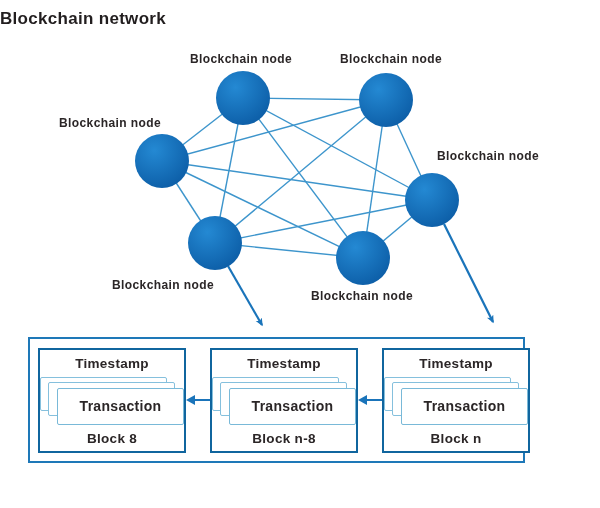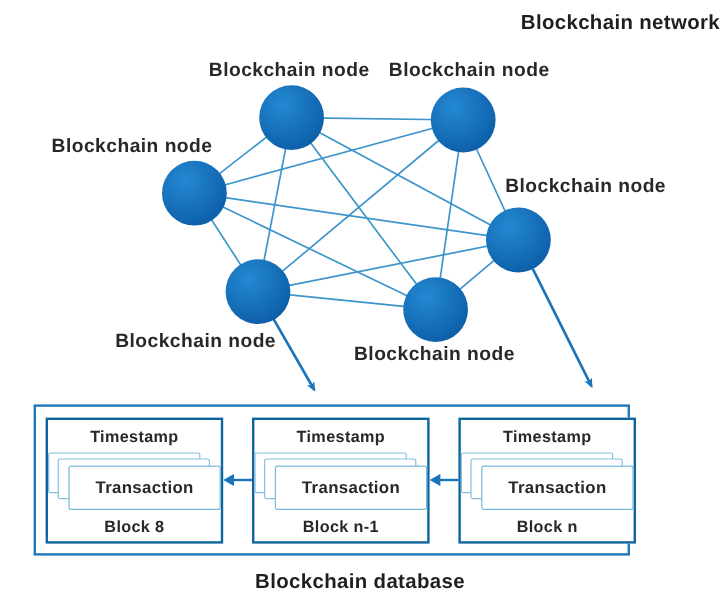--- a/index.html
+++ b/index.html
@@ -1,33 +1,33 @@
 <!DOCTYPE html>
 <html style="--edge: #3d95cc; --arrow: #1a74ba; --box: #1e78b8; --block: #10659e; --card: #85c0dd; --card-front: #79b9d8;"><head>
 <meta charset="utf-8">
 <style>
   html,body{margin:0;padding:0;background:#ffffff;}
   .stage{
     position:relative;width:600px;height:508px;background:#ffffff;overflow:hidden;
     font-family:"Liberation Sans", sans-serif;color:#242021;
   }
   .net-title{
-    position:absolute;top:9px;left:0;width:100%;text-align:right;
+    position:absolute;top:9px;left:0;width:100%;text-align:left;
     font-size:17px;font-weight:700;letter-spacing:.3px;color:#221e1f;
   }
   .db-title{
     position:absolute;top:475px;left:0;width:100%;text-align:center;
     font-size:17px;font-weight:700;letter-spacing:.3px;color:#221e1f;
   }
   #net{position:absolute;left:0;top:0;width:600px;height:336px;}
   .edge{stroke:var(--edge,#3d95cc);stroke-width:1.4;}
   .darrow{stroke:var(--arrow,#1a74ba);stroke-width:2.2;}
   .node-label{
     position:absolute;transform:translate(-50%,-50%);white-space:nowrap;
-    font-size:16px;font-weight:700;letter-spacing:.4px;color:#2b2627;
+    font-size:12px;font-weight:700;letter-spacing:.4px;color:#2b2627;
   }
   .db-outer{
     position:absolute;left:28px;top:337px;width:497px;height:126px;
     box-sizing:border-box;border:2px solid var(--box,#1e78b8);
     display:flex;align-items:center;justify-content:space-between;padding:0 8px;
   }
   .block{
     box-sizing:border-box;width:155px;height:105px;
     border:2.5px solid var(--block,#10659e);background:#fff;
     display:flex;flex-direction:column;align-items:center;justify-content:space-between;
@@ -136,36 +136,35 @@
 
     <div class="block">
       <div class="ts">Timestamp</div>
       <div class="stack">
         <div class="card c1"></div>
         <div class="card c2"></div>
         <div class="card c3">
           <span>Transaction</span>
         </div>
       </div>
-      <div class="bn">Block n-1</div>
+      <div class="bn">Block n-8</div>
     </div>
 
     <div class="gap">
       <div class="larrow"></div>
     </div>
 
     <div class="block">
       <div class="ts">Timestamp</div>
       <div class="stack">
         <div class="card c1"></div>
         <div class="card c2"></div>
         <div class="card c3">
           <span>Transaction</span>
         </div>
       </div>
       <div class="bn">Block n</div>
     </div>
 
   </div>
 
-  <div class="db-title">Blockchain database</div>
 
 </div>
 
 </body></html>

